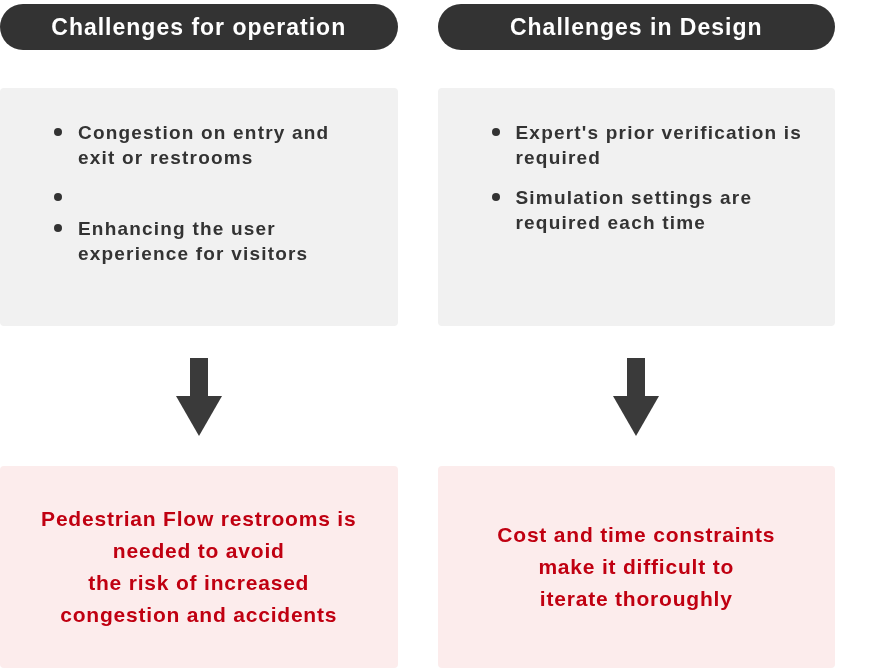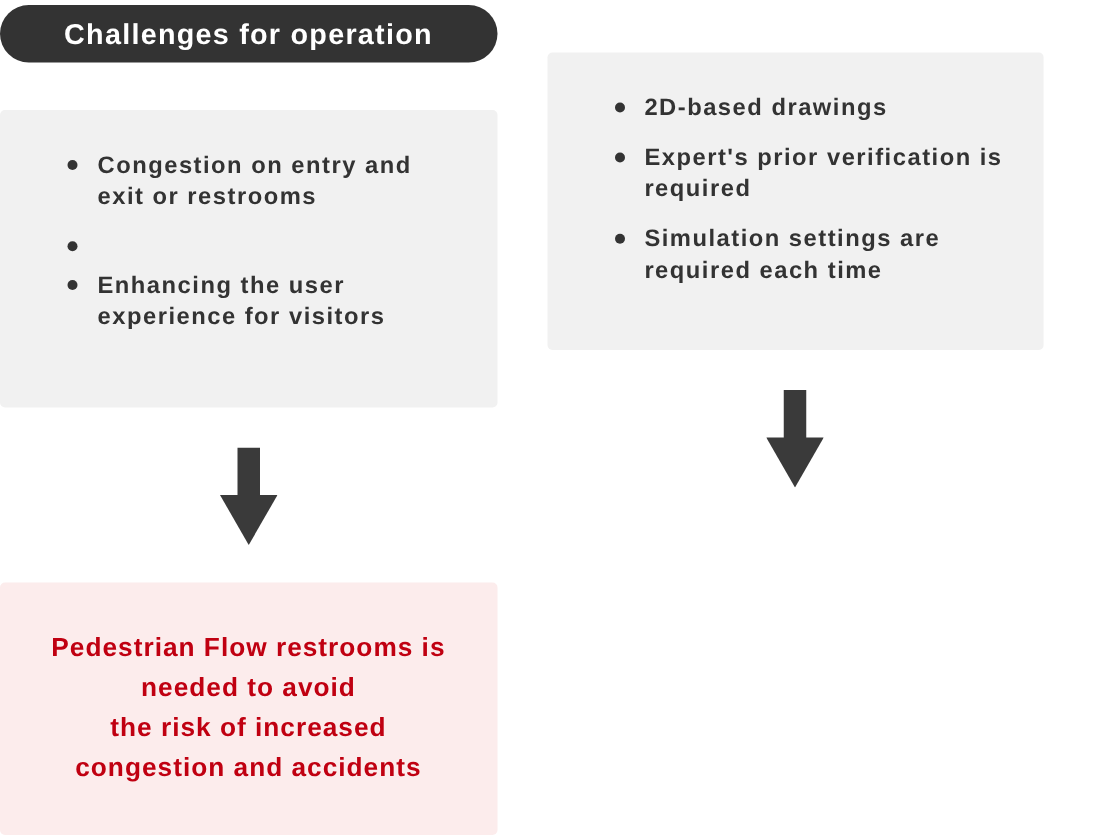--- a/index.html
+++ b/index.html
@@ -49,20 +49,21 @@
   }
   .bullets {
     list-style: none;
     margin: 0;
     padding: 0;
   }
   .bullet {
     display: flex;
     align-items: flex-start;
     margin-bottom: 15px;
+    justify-content: space-between;
   }
   .dot {
     flex: 0 0 auto;
     width: 8px;
     height: 8px;
     border-radius: 50%;
     background: #333333;
     margin-top: 8px;
     margin-right: 16px;
   }
@@ -133,37 +134,43 @@
       <div class="result-text">
         <div>Pedestrian Flow restrooms is</div>
         <div>needed to avoid</div>
         <div>the risk of increased</div>
         <div>congestion and accidents</div>
       </div>
     </div>
   </div>
 
   <div class="column">
+    <div class="header-pill">
+      <span>Challenges in Design</span>
+    </div>
     <div class="panel">
       <ul class="bullets">
-        <li class="bullet">
-          <span class="dot"></span>
-          <span class="bullet-text">2D-based drawings</span>
-        </li>
         <li class="bullet">
           <span class="dot"></span>
           <span class="bullet-text">Expert's prior verification is required</span>
         </li>
         <li class="bullet">
           <span class="dot"></span>
           <span class="bullet-text">Simulation settings are required each time</span>
         </li>
       </ul>
     </div>
     <div class="arrow-wrap">
       <svg width="46" height="78" viewBox="0 0 46 78" aria-hidden="true">
         <rect x="14" y="0" width="18" height="40" fill="#3a3a3a"></rect>
         <polygon points="0,38 46,38 23,78" fill="#3a3a3a"></polygon>
       </svg>
     </div>
+    <div class="result">
+      <div class="result-text">
+        <div>Cost and time constraints</div>
+        <div>make it difficult to</div>
+        <div>iterate thoroughly</div>
+      </div>
+    </div>
   </div>
 
 </div>
 
 </body></html>

